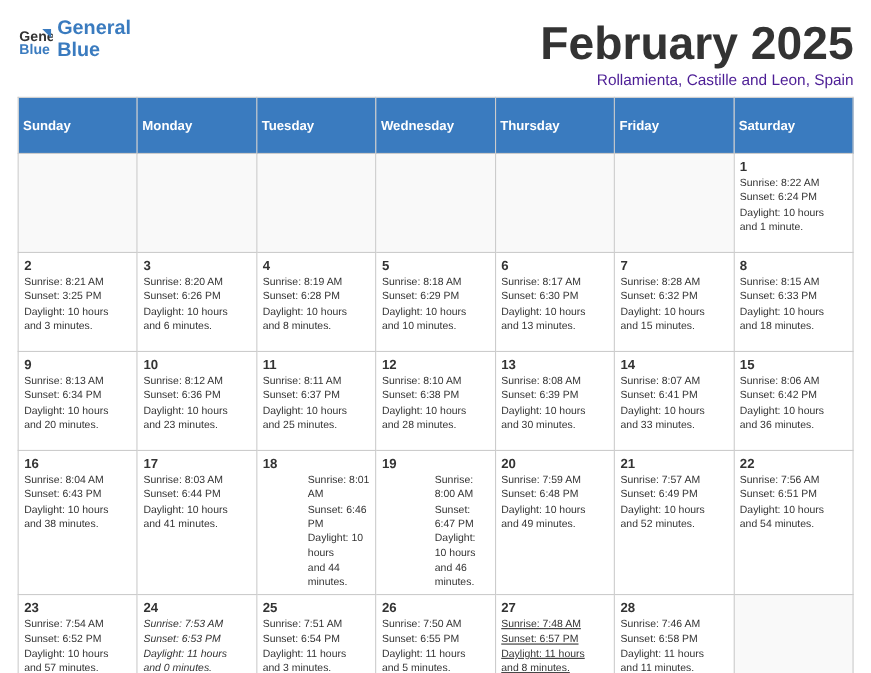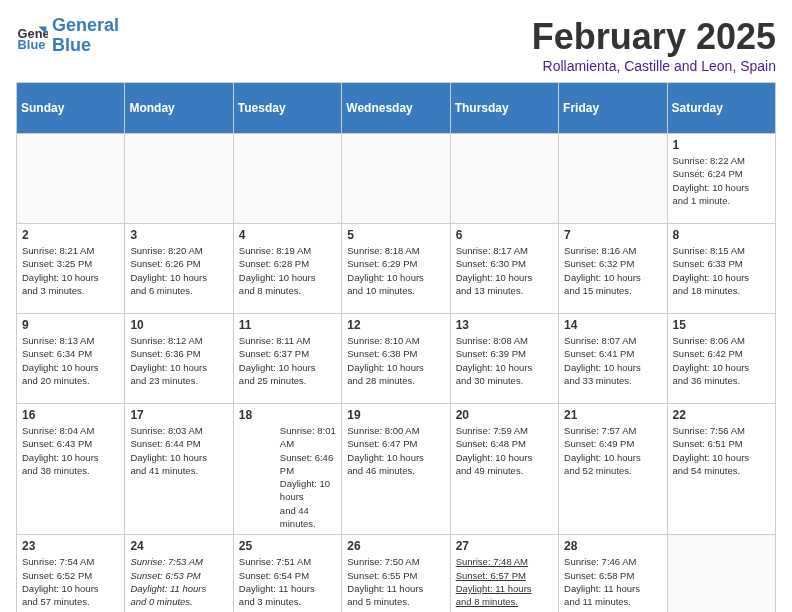--- a/index.html
+++ b/index.html
@@ -31,21 +31,21 @@
       color: #3a7bbf;
     }
     .logo-icon {
       width: 32px;
       height: 32px;
     }
     .title-block {
       text-align: right;
     }
     .month-title {
-      font-size: 36px;
+      font-size: 42px;
       font-weight: bold;
       color: #333;
     }
     .location {
       font-size: 14px;
       color: #4c1d95;
     }
     table {
       width: 100%;
       border-collapse: collapse;
@@ -166,21 +166,21 @@
         </td>
         <td>
           <span class="day-number">6</span>
           <div class="day-info" style="white-space: pre-line;">Sunrise: 8:17 AM
 Sunset: 6:30 PM
 Daylight: 10 hours
 and 13 minutes.</div>
         </td>
         <td>
           <span class="day-number">7</span>
-          <div class="day-info" style="white-space: pre-line;">Sunrise: 8:16 AM
+          <div class="day-info" style="white-space: pre-line;">Sunrise: 8:28 AM
 Sunset: 6:32 PM
 Daylight: 10 hours
 and 15 minutes.</div>
         </td>
         <td>
           <span class="day-number">8</span>
           <div class="day-info" style="white-space: pre-line;">Sunrise: 8:15 AM
 Sunset: 6:33 PM
 Daylight: 10 hours
 and 18 minutes.</div>
@@ -254,21 +254,21 @@
         </td>
         <td>
           <span class="day-number">18</span>
           <div class="day-info" style="white-space: pre-line; margin-left: 41px;">Sunrise: 8:01 AM
 Sunset: 6:46 PM
 Daylight: 10 hours
 and 44 minutes.</div>
         </td>
         <td>
           <span class="day-number">19</span>
-          <div class="day-info" style="white-space: pre-line;">Sunrise: 8:00 AM
+          <div class="day-info" style="white-space: pre-line; margin-left: 48px;">Sunrise: 8:00 AM
 Sunset: 6:47 PM
 Daylight: 10 hours
 and 46 minutes.</div>
         </td>
         <td>
           <span class="day-number">20</span>
           <div class="day-info" style="white-space: pre-line;">Sunrise: 7:59 AM
 Sunset: 6:48 PM
 Daylight: 10 hours
 and 49 minutes.</div>

